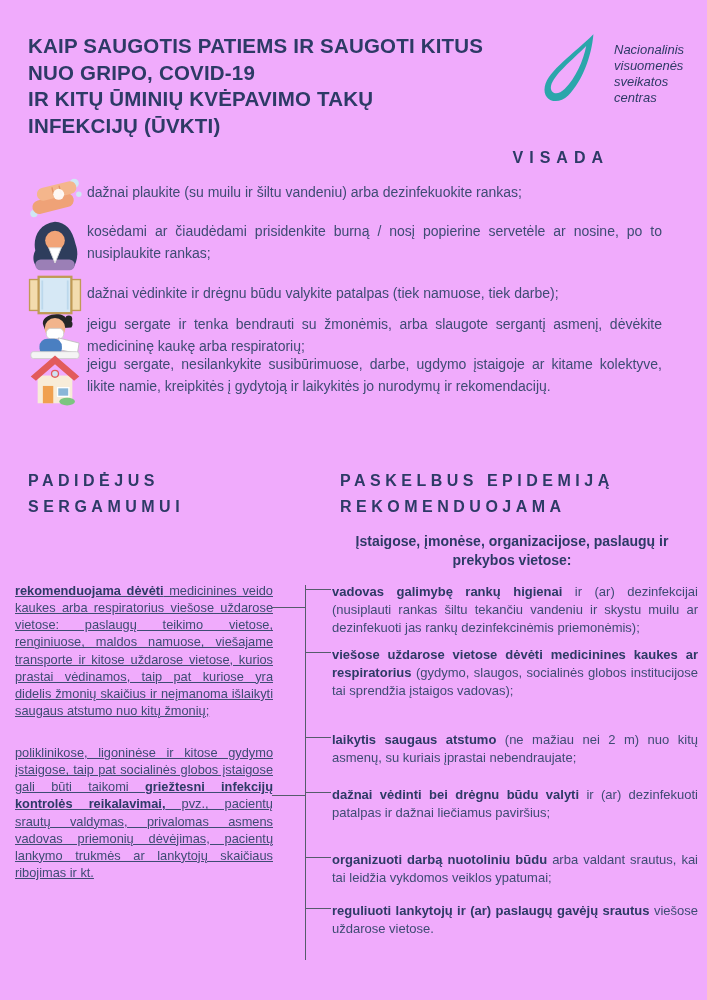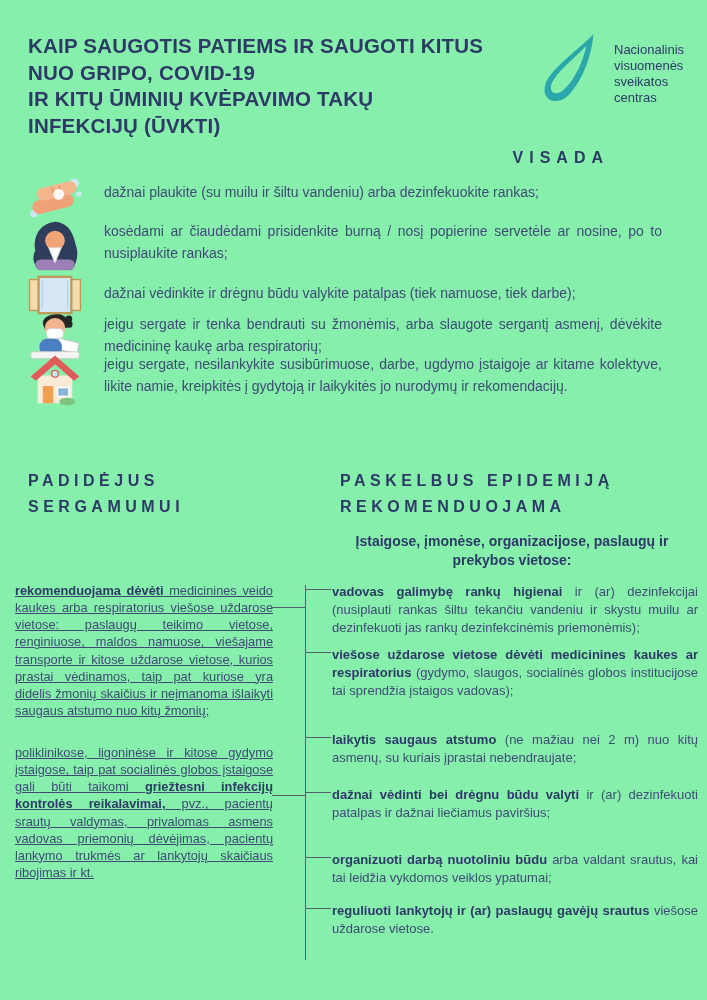--- a/index.html
+++ b/index.html
@@ -1,32 +1,32 @@
 <!DOCTYPE html>
 <html><head>
 <meta charset="utf-8">
 <style>
   * { margin:0; padding:0; box-sizing:border-box; }
   body { background:#fff; font-family:"Liberation Sans", sans-serif; }
-  .page { position:relative; width:707px; height:1000px; background:#86efac; overflow:hidden; }
+  .page { position:relative; width:707px; height:1000px; background:#f0abfc; overflow:hidden; }
 
   
   .title { position:absolute; left:28px; top:33px; width:500px;
            font-size:20.5px; font-weight:bold; line-height:1.3; letter-spacing:0.2px;
            color:#2d3a66; white-space:pre-line; }
-  .logo { position:absolute; left:534px; top:28px; width:166px; height:92px; display:flex; align-items:center; gap:8px; }
+  .logo { position:absolute; left:534px; top:28px; width:166px; height:92px; display:flex; align-items:center; gap:8px;font-style:italic; }
   .logo svg { flex:0 0 auto; }
   .logo-text { font-size:13px; line-height:1.25; color:#2d3a66; white-space:pre-line; }
 
   
   .always-heading { position:absolute; left:0; top:149px; width:609px; text-align:right;
                     font-size:16px; font-weight:bold; letter-spacing:6px; color:#2d3a66;padding-left:18px; }
   .always-item { position:absolute; left:25px; width:645px; display:flex; align-items:flex-start; }
   .always-icon { flex:0 0 60px; height:100%; display:flex; align-items:center; justify-content:center; }
-  .always-text { flex:1; margin-left:19px; font-size:14px; line-height:1.55; color:#3e4c74;
+  .always-text { flex:1; margin-left:2px; font-size:14px; line-height:1.55; color:#3e4c74;
                  text-align:justify; padding-right:8px; }
   .ai1 { top:176px; } .ai1 .always-text { margin-top:6px; }
   .ai2 { top:220px; } .ai2 .always-text { margin-top:1px; }
   .ai3 { top:275px; } .ai3 .always-text { margin-top:8px; }
   .ai4 { top:312px; } .ai4 .always-text { margin-top:2px; }
   .ai5 { top:352px;justify-content:space-between; } .ai5 .always-text { margin-top:2px; }
 
   
   .section { position:absolute; left:0; top:468px; width:707px; height:532px; }
   .col-heading { position:absolute; font-size:16px; font-weight:bold; letter-spacing:4.5px;

